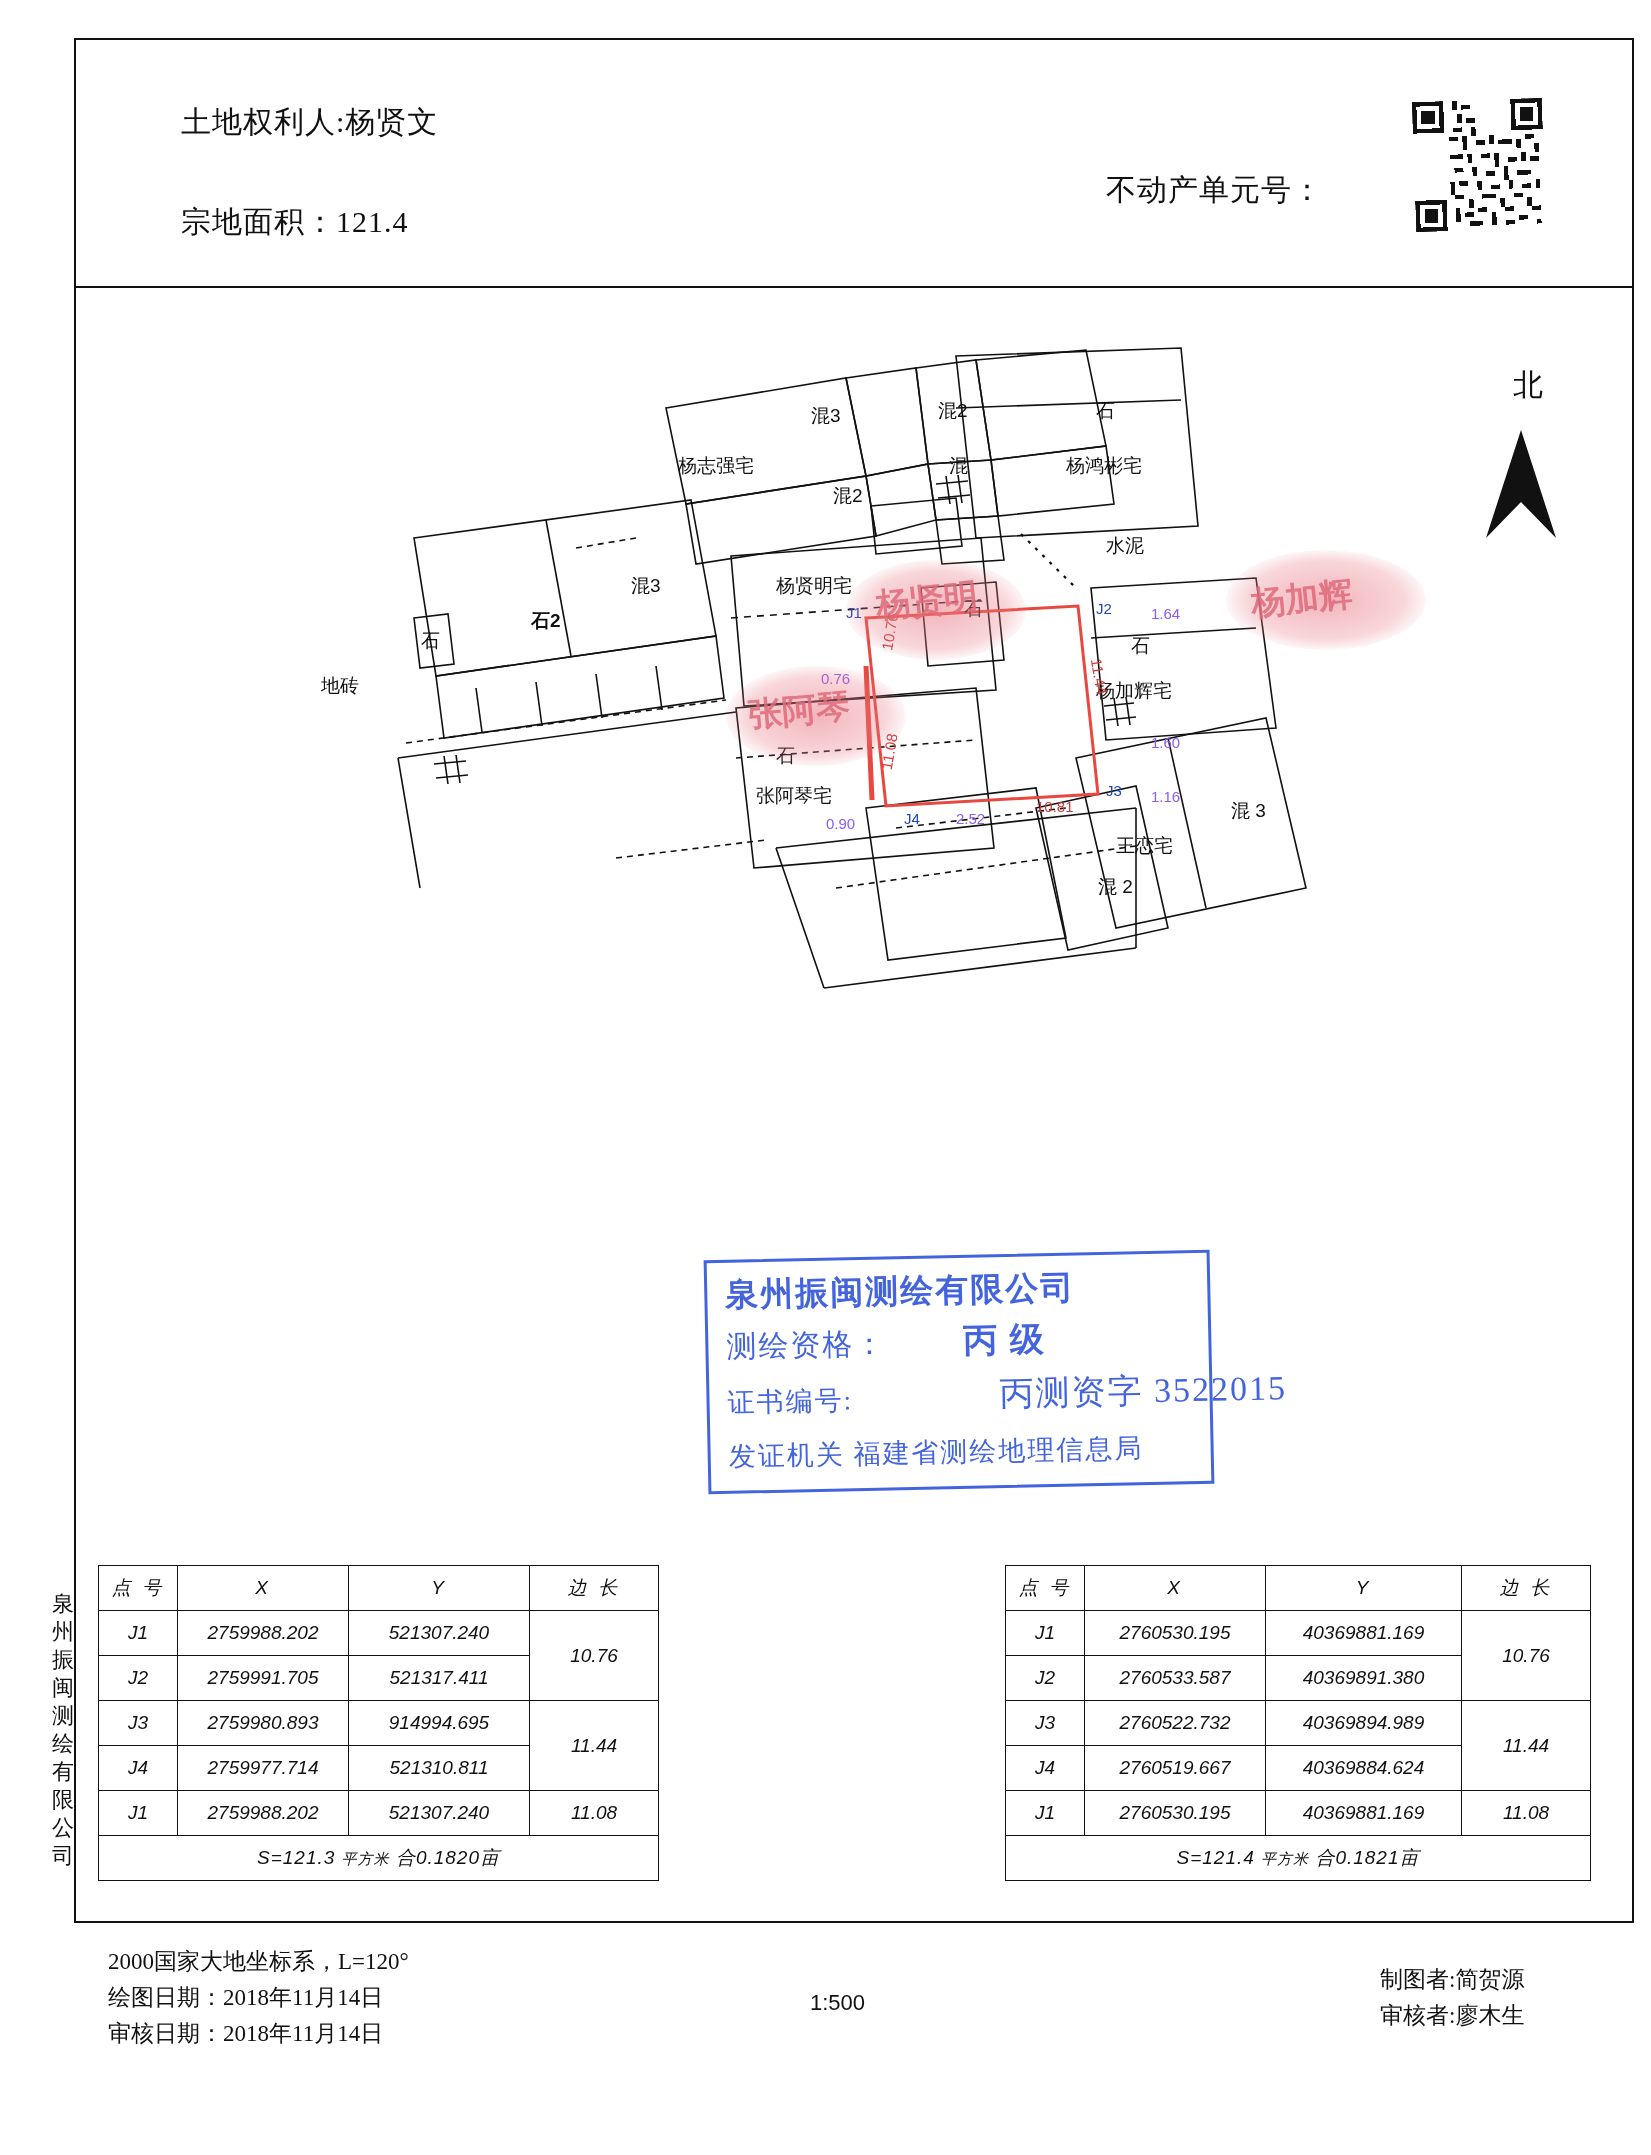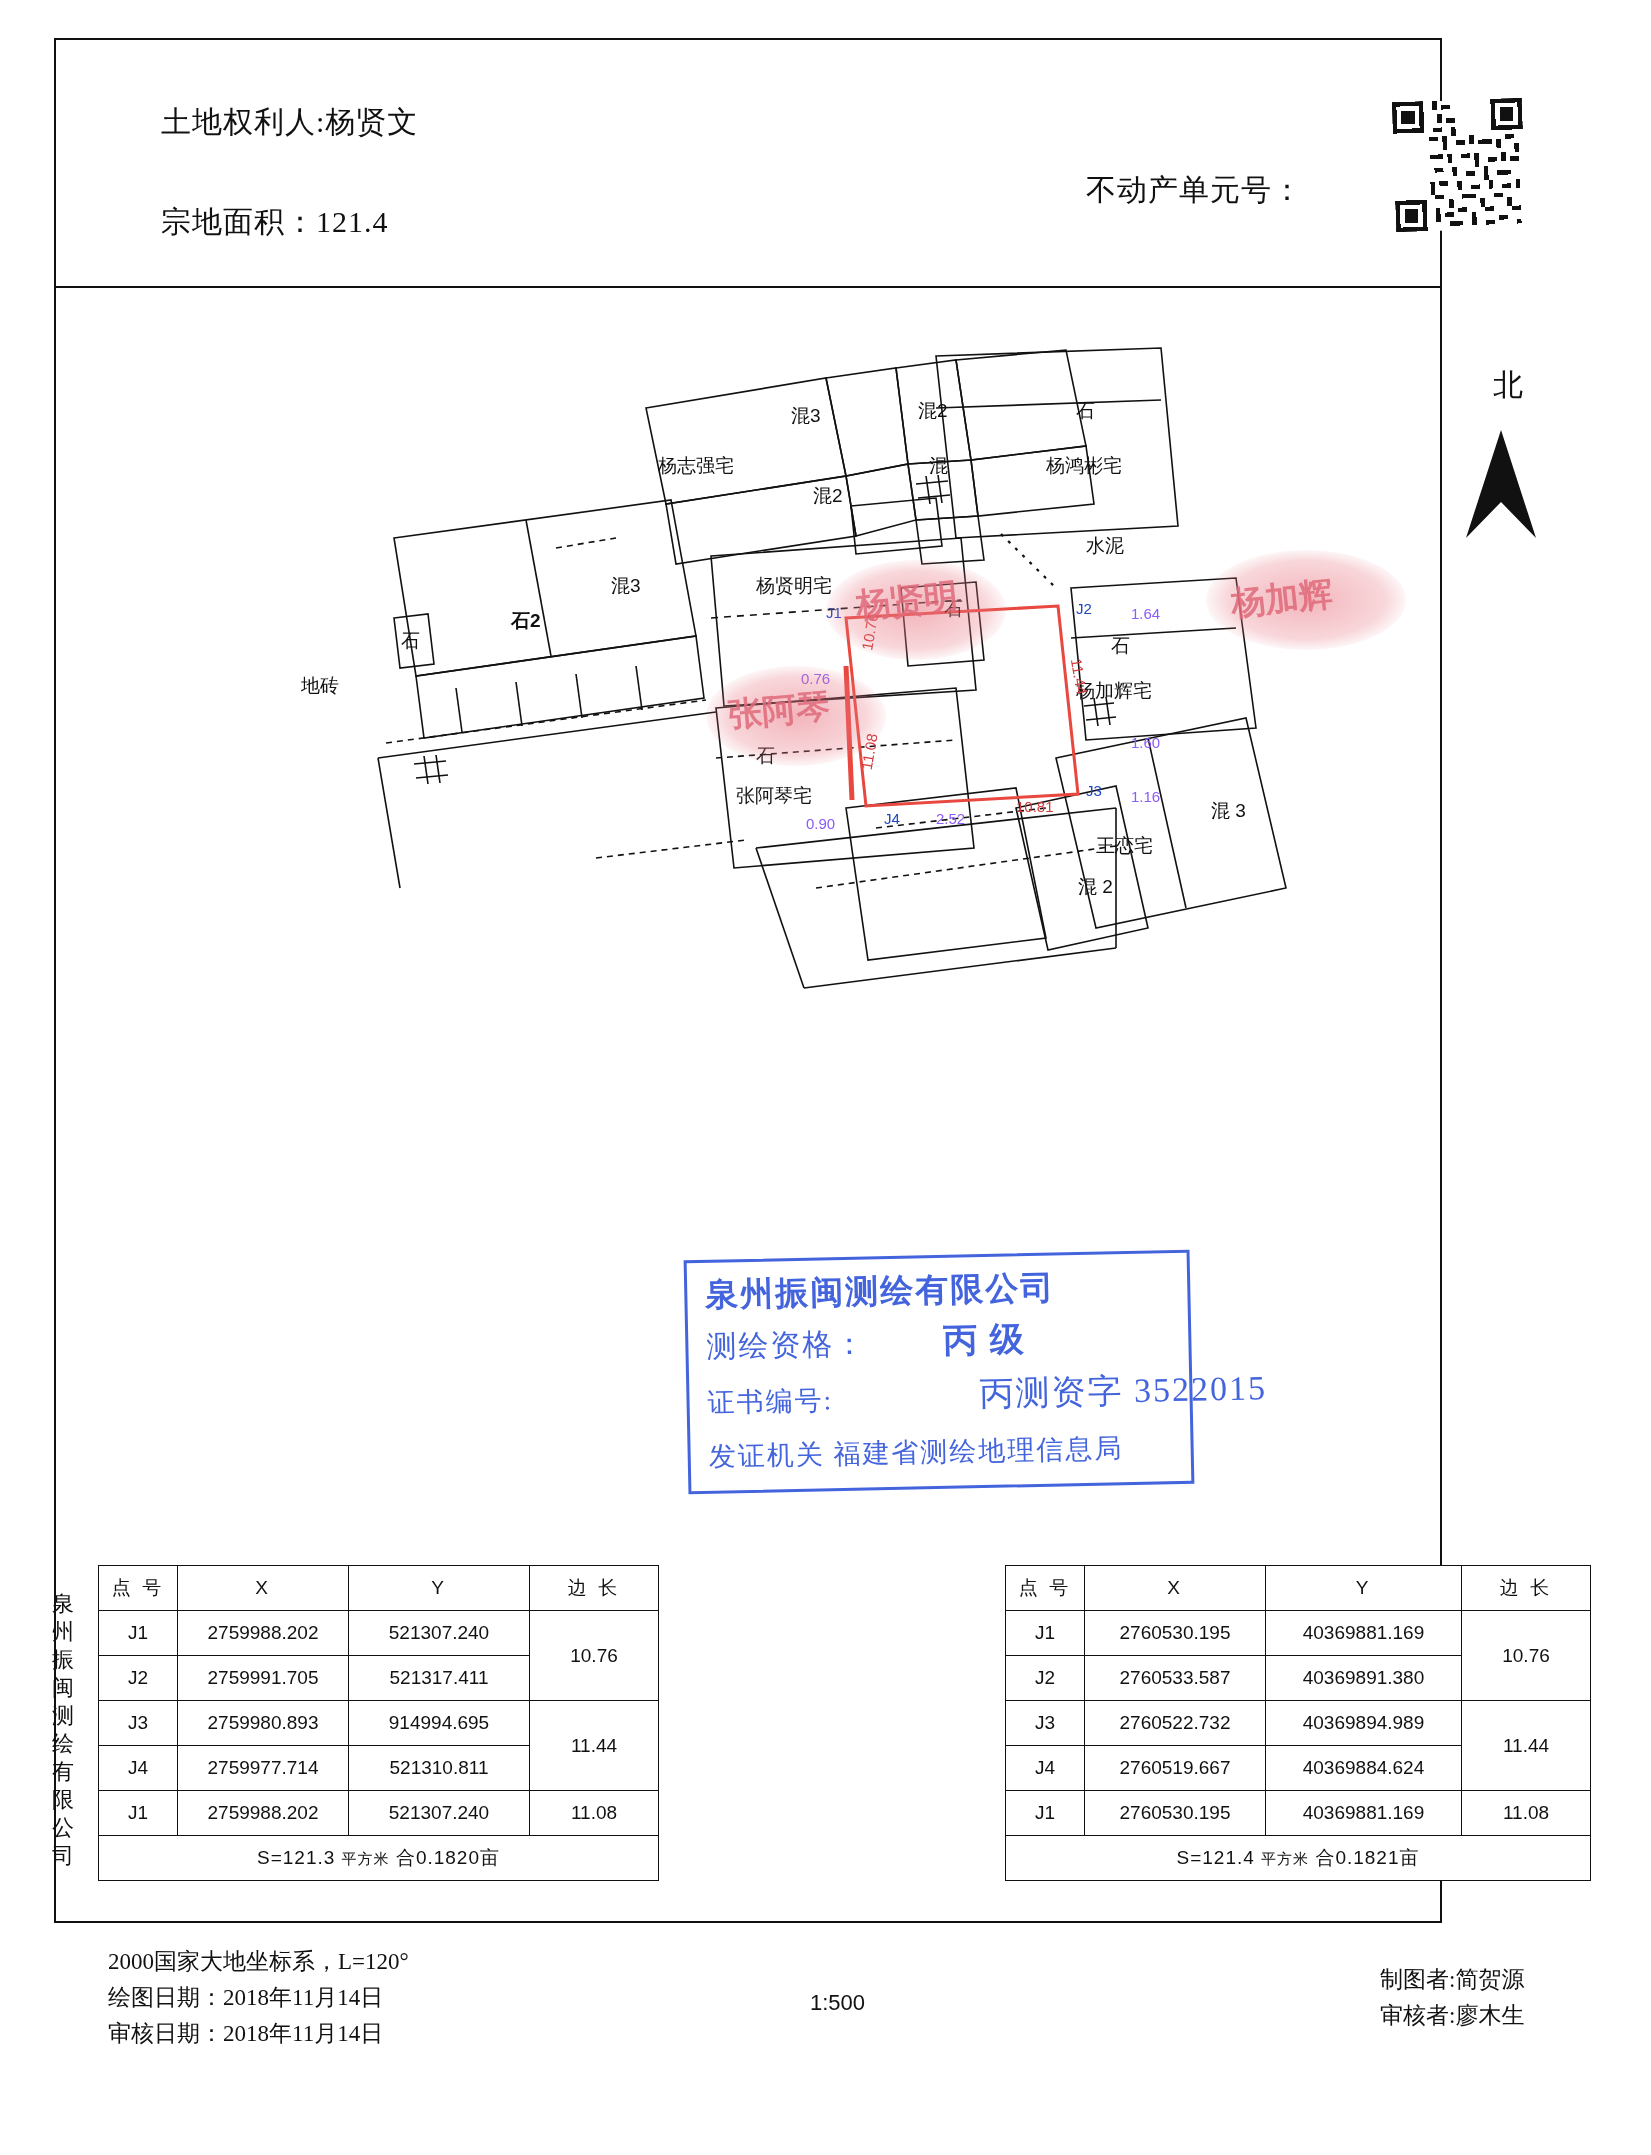--- a/index.html
+++ b/index.html
@@ -12,23 +12,23 @@
     height: 2155px;
     position: relative;
     font-family: "Liberation Serif", serif;
     color: #111;
     overflow: hidden;
   }
 
   
   .sheet {
     position: absolute;
-    left: 54px;
+    left: 74px;
     top: 38px;
-    width: 1388px;
+    width: 1560px;
     height: 1885px;
     border: 2px solid #111;
     box-sizing: border-box;
     padding-left: 25px;
   }
 
   
   .header {
     position: absolute;
     left: 0;
@@ -161,20 +161,21 @@
   .cap-left { left: 240px; top: 1521px; }
   .cap-right { left: 1125px; top: 1521px; }
 
   
   table.coord {
     position: absolute;
     border-collapse: collapse;
     font-family: "Liberation Sans", sans-serif;
     font-size: 19px;
     background: #fff;
+    font-style: italic;
   }
   table.coord td, table.coord th {
     border: 1px solid #111;
     text-align: center;
     font-weight: normal;
     padding: 0;
     height: 44px;
   }
   table.coord th { letter-spacing: 3px; }
   .t-left  { left: 98px;  top: 1565px; }

